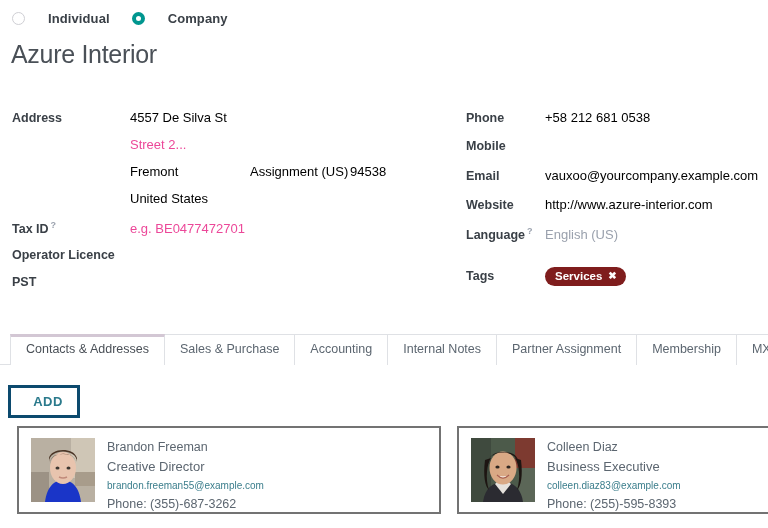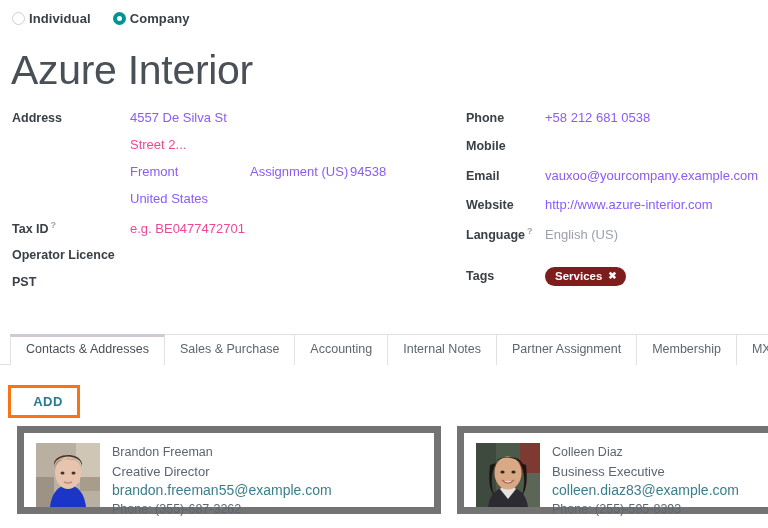--- a/index.html
+++ b/index.html
@@ -12,49 +12,49 @@
     overflow: hidden;
   }
   .page { position: relative; width: 768px; height: 528px; background:#fff; }
 
   
   .radio-row {
     position: absolute; left: 12px; top: 11px;
     display: flex; align-items: center; gap: 22px;
     font-size: 13px;
   }
-  .radio-opt { display: flex; align-items: center; gap: 4px; cursor: pointer; }
+  .radio-opt { display: flex; align-items: center; gap: 23px; cursor: pointer; }
   .radio-dot {
     width: 13px; height: 13px; border-radius: 50%;
     border: 1.5px solid #cfcfd4; background: #fff;
     display: inline-block; position: relative; flex: none;
   }
   .radio-dot.on { border: 4px solid #00968f; background: #fff; }
   .radio-lbl { font-weight: 700; color: #3a4047; font-size: 13px; letter-spacing: .1px; }
 
   
   .title {
     position: absolute; left: 11px; top: 33px;
-    font-size: 41px; font-weight: 400; color: #4a5057;
-    letter-spacing: -.3px; line-height: 42px; margin-top: 16px;
+    font-size: 25px; font-weight: 400; color: #4a5057;
+    letter-spacing: -.3px; line-height: 42px;
   }
 
   
   .cols { position: absolute; left: 0; top: 110px; width: 768px; }
   .col-l { position: absolute; left: 12px; top: 0; width: 440px; }
   .col-r { position: absolute; left: 466px; top: 0; width: 300px; }
 
   .frow { display: flex; align-items: baseline; margin-bottom: 9px; height: 18px; }
   .flabel {
     font-size: 12.5px; font-weight: 700; color: #3a4047;
     flex: none; white-space: nowrap;
   }
   .col-l .flabel { width: 118px; }
   .col-r .flabel { width: 79px; }
-  .fval { font-size: 13px; color: #8b5cf6; white-space: nowrap; }
+  .fval { font-size: 13px; color: #000000; white-space: nowrap; }
   .fval.ph { color: #ec4899; }
   .help {
     font-size: 9px; color: #9aa1ad; vertical-align: super;
     margin-left: 2px; font-weight: 700; cursor: help;
   }
 
   .addr-sub { display: flex; align-items: baseline; }
   .addr-city { width: 120px; }
   .addr-state { width: 100px; }
 
@@ -80,43 +80,43 @@
     padding-top: 5px; position: relative; z-index: 3;
   }
   .tab.active::after {
     content: ""; position: absolute; left: 0; right: 0; bottom: -1px; height: 1px; background: #fff;
   }
 
   
   .addbox {
     position: absolute; left: 8px; top: 385px;
     width: 72px; height: 33px;
-    border: 3px solid #f97316;
+    border: 3px solid #0c4a6e;
     display: flex; align-items: center; justify-content: center; padding-left: 8px;
   }
   .addbtn {
     font-size: 13px; font-weight: 700; color: #2b7a8c;
     letter-spacing: .4px; cursor: pointer; background: none; border: none;
     font-family: "Liberation Sans", sans-serif; padding: 0;
   }
 
   
   .cards { position: absolute; left: 0; top: 426px; width: 768px; }
   .card {
-    position: absolute; top: 0; border: 7px solid #737373; background: #fff;
+    position: absolute; top: 0; border: 2px solid #737373; background: #fff;
     padding: 10px 12px; display: flex; gap: 12px; height: 88px;
   }
   .card.c1 { left: 17px; width: 424px; }
   .card.c2 { left: 457px; width: 424px; }
   .avatar { width: 64px; height: 64px; flex: none; overflow: hidden; position: relative; }
   .avatar svg { display: block; }
   .cinfo { display: flex; flex-direction: column; gap: 2px; padding-top: 1px; }
   .cname { font-size: 12.5px; color: #5c6670; line-height: 17px; }
   .ctitle { font-size: 13px; color: #5c6670; line-height: 17px; }
-  .cmail { font-size: 14px; color: #3b7e8c; line-height: 17px; cursor: pointer; }
+  .cmail { font-size: 10px; color: #3b7e8c; line-height: 17px; cursor: pointer; }
   .cphone { font-size: 12.5px; color: #5c6670; line-height: 17px; }
 </style>
 </head>
 <body>
 
 <div class="page">
 
   <div class="radio-row">
     <label class="radio-opt">
       <span class="radio-dot"></span>

